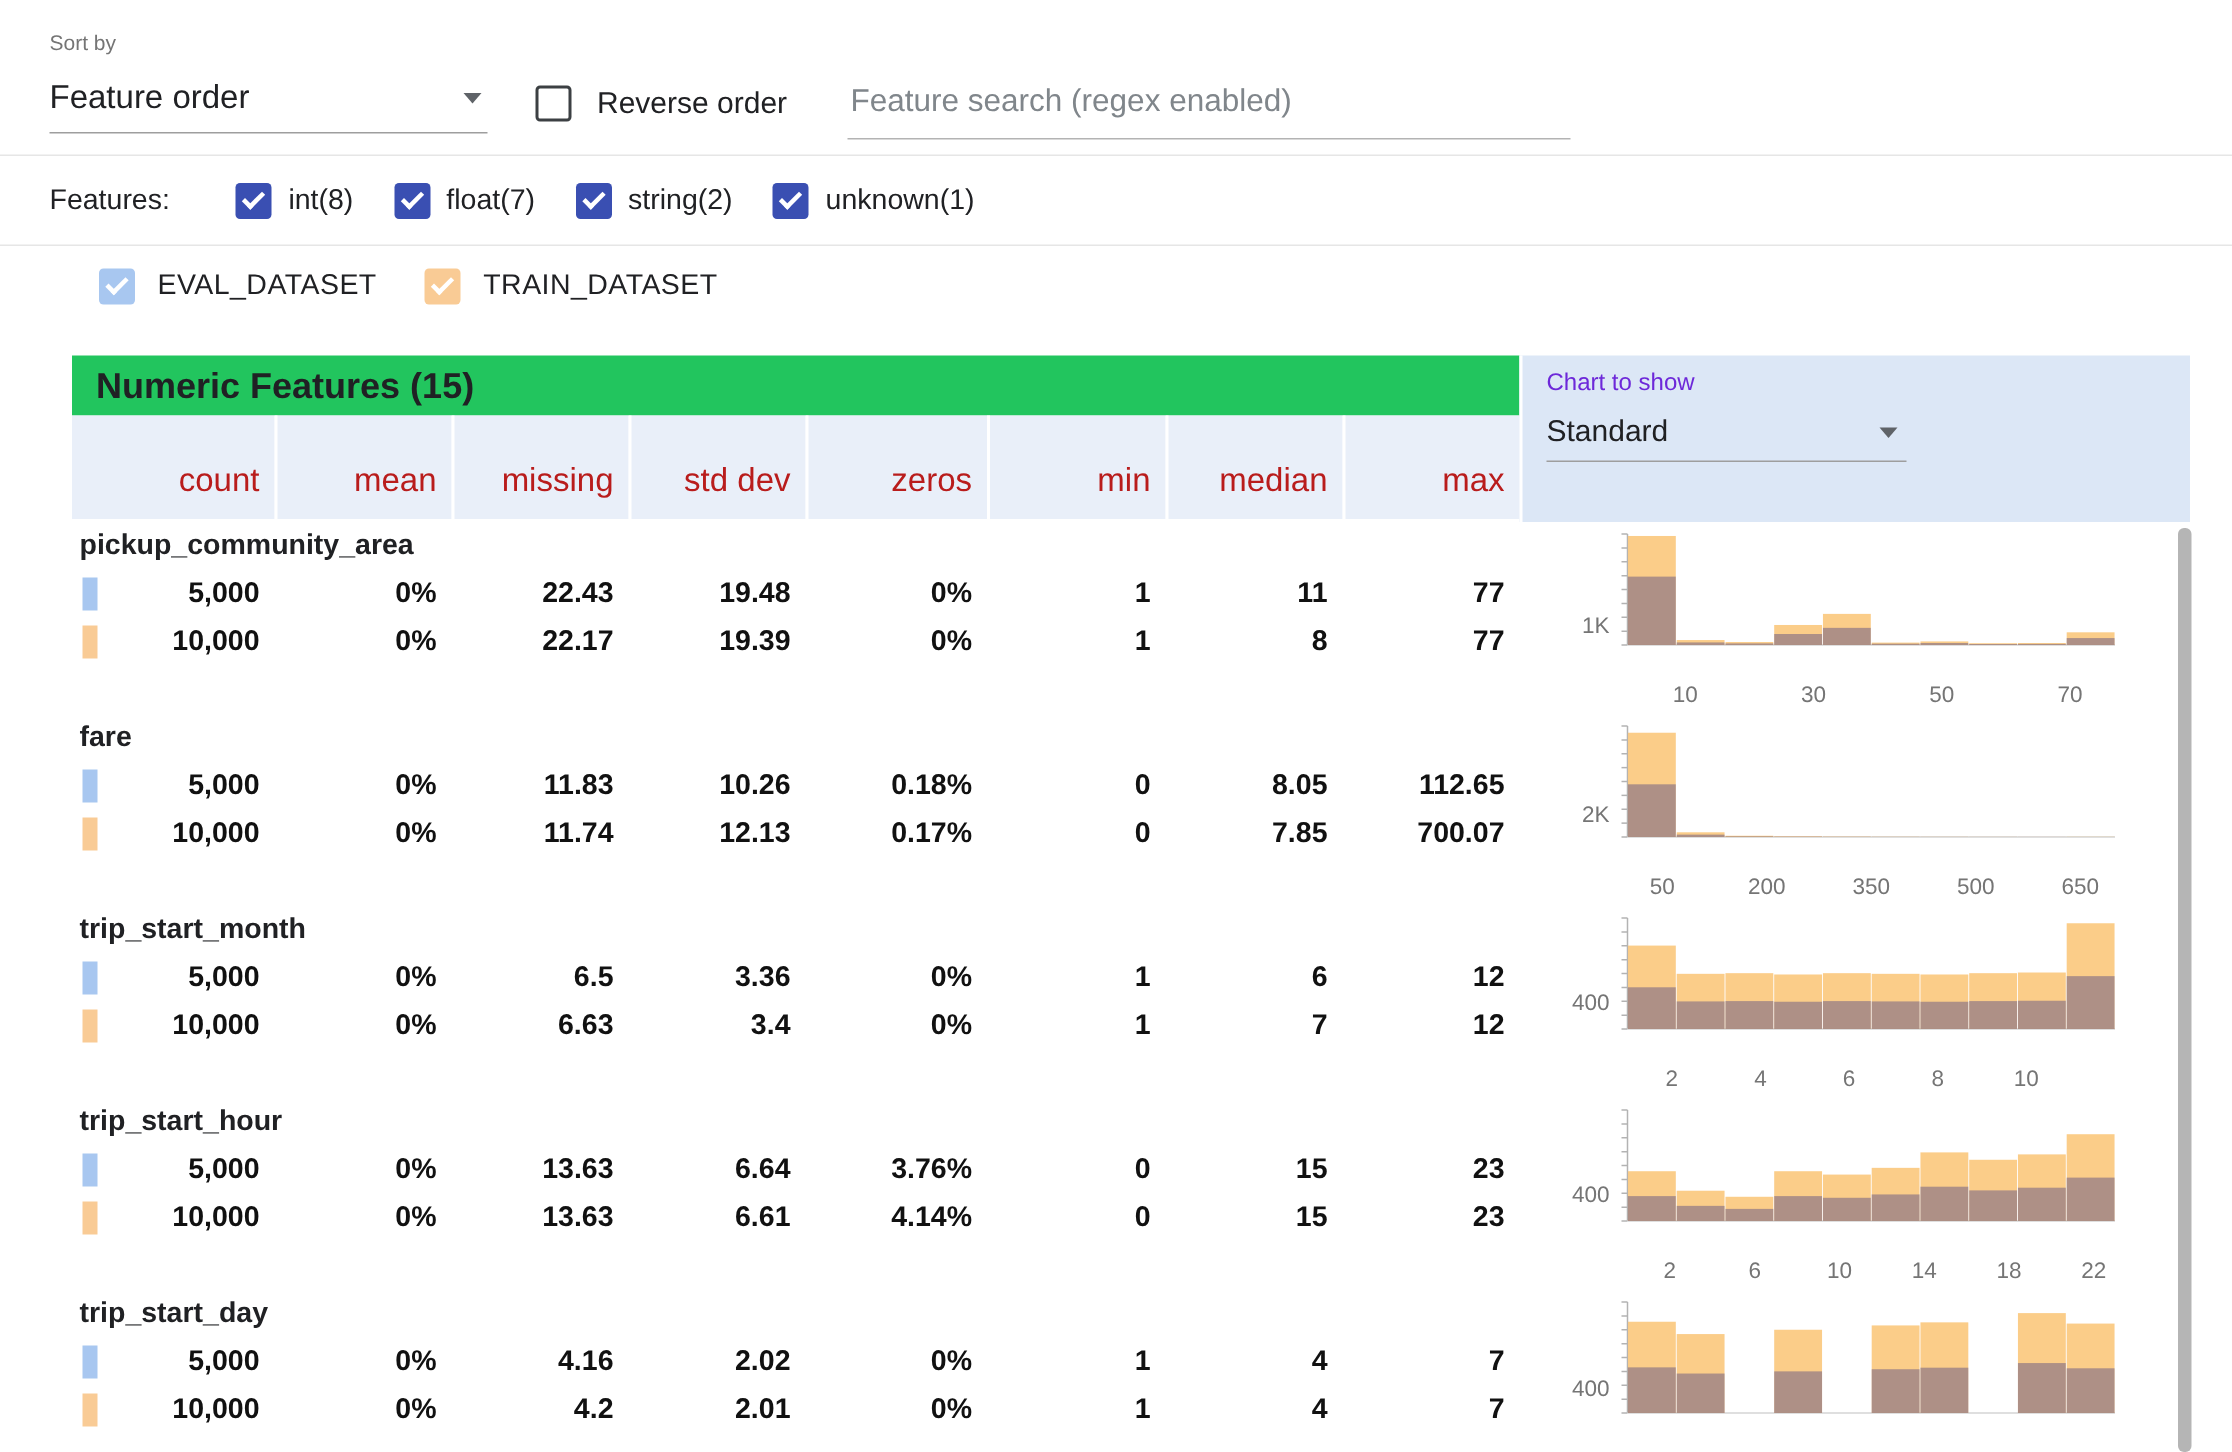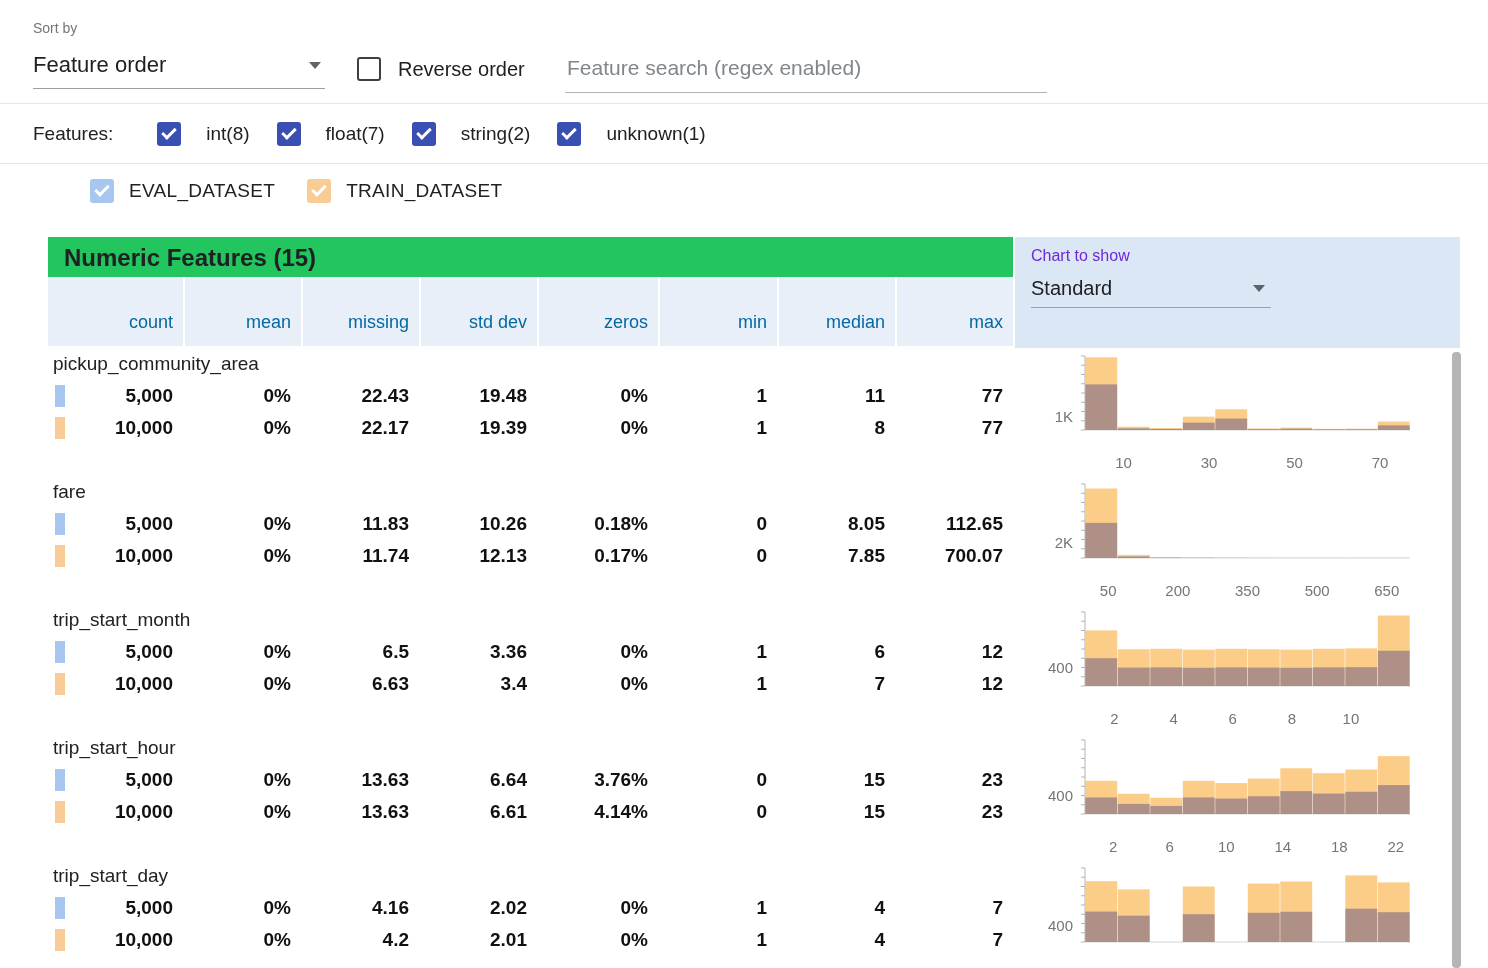--- a/index.html
+++ b/index.html
@@ -21,44 +21,44 @@
     border-left:3px solid #fff;border-bottom:3px solid #fff;transform:rotate(-45deg)}
   .cb.indigo{background:#3a4fb2}
   .cb.eval{background:#a8c7f0}
   .cb.train{background:#f9cb95}
   .search-input{position:absolute;left:565px;top:50px;width:482px;border:none;border-bottom:1px solid #b3b3b3;
     font-size:21px;padding:6px 2px 12px 2px;outline:none;font-family:inherit;color:#202124;background:transparent}
   .search-input::placeholder{color:#80868b;opacity:1}
   
   .filter-row{height:60px;border-bottom:1px solid #e6e6e6;display:flex;align-items:center;padding-left:33px;font-size:19px}
   .flabel{margin-right:44px}
-  .type-group{display:flex;align-items:center;gap:25px;margin-right:27px}
-  
-  .ds-row{height:53px;display:flex;align-items:center;padding-left:90px}
+  .type-group{display:flex;align-items:center;gap:11px;margin-right:27px}
+  
+  .ds-row{height:53px;display:flex;align-items:center;padding-left:66px}
   .ds-group{display:flex;align-items:center;gap:15px;font-size:19px;letter-spacing:.3px;margin-right:32px}
   
   .main{position:absolute;left:48px;top:237px;width:1412px}
   .nf-header{width:965px;height:40px;background:#22c55e;font-weight:700;font-size:24px;line-height:42px;padding-left:16px}
   .col-headers{width:965px;height:69px;display:grid;grid-template-columns:135px 118px 118px 118px 121px 119px 118px 118px}
   .col-h{background:#e9eff9;display:flex;align-items:flex-end;justify-content:flex-end;
-    padding:0 10px 13px 0;font-size:18px;color:#0369a1}
+    padding:0 10px 13px 0;font-size:22px;color:#b91c1c}
   .col-h + .col-h{border-left:2px solid #fff}
   
   .chart-panel{position:absolute;left:965px;top:0;width:447px;height:111px;background:#dce7f6;
     padding:10px 0 0 16px;border-left:2px solid #fff}
   .ctl-label{font-size:16px;color:#6d28d9}
   .chart-select{width:240px;border-bottom:1px solid #9e9e9e;font-size:20px;display:flex;align-items:center;
     justify-content:space-between;padding:8px 6px 7px 0;cursor:pointer;margin-top:4px}
   .chart-opts{display:flex;align-items:center;margin-top:12px;gap:13px;font-size:16px}
   .opt{display:flex;align-items:center;gap:4px}
   .cb.small{width:16px;height:16px;border:2px solid #3c4043;border-radius:2px;background:#fff}
   
   .feature-list{margin-top:4px}
   .feature-block{position:relative;height:128px;width:1412px}
-  .feature-name{position:absolute;left:5px;top:3px;font-weight:400;font-size:19px}
+  .feature-name{position:absolute;left:5px;top:3px;font-weight:700;font-size:19px}
   .stats-row{position:absolute;left:0;height:32px;display:grid;
     grid-template-columns:135px 118px 118px 118px 121px 119px 118px 118px;align-items:center}
   .row1{top:30px}.row2{top:62px}
   .marker{position:absolute;left:7px;top:5px;width:10px;height:22px}
   .cell{text-align:right;padding-right:10px;font-size:19px;font-weight:700;color:#111}
   .chart-cell{position:absolute;left:965px;top:0;width:447px;height:128px}
   svg text{font-family:"Liberation Sans","DejaVu Sans",sans-serif}
   
   .scrollbar{position:absolute;left:1452px;top:352px;width:9px;height:616px;background:#b5b5b5;border-radius:4px}
 </style>

